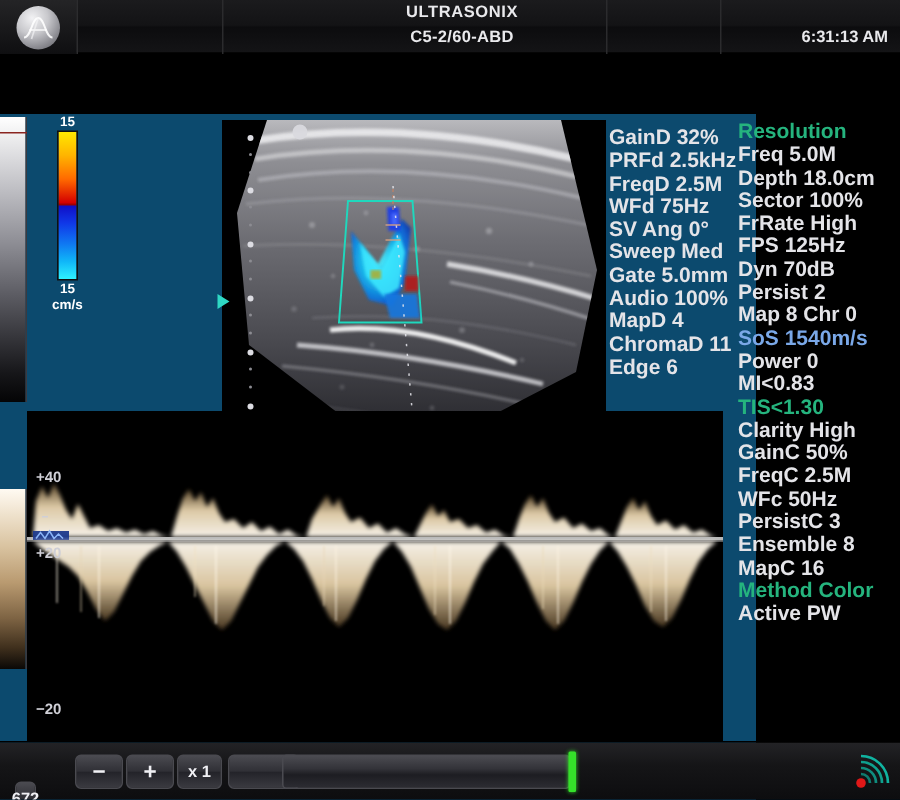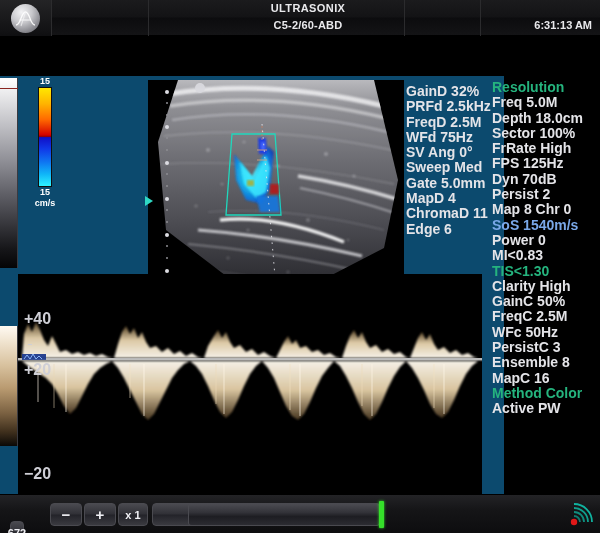--- a/index.html
+++ b/index.html
@@ -140,21 +140,21 @@
   .time-tick.sm { width: 2px; height: 2px; top: 5px; background: #6b6b70; }
 
   
   #spectral {
     position: absolute; left: 18px; top: 198px; width: 464px; height: 220px;
     overflow: hidden;
   }
   #spectral svg { display: block; }
 
   .scale-label {
-    position: absolute; font-size: 16px; font-weight: bold;
+    position: absolute; font-size: 10px; font-weight: bold;
     color: #cfcfd6; line-height: 12px; white-space: nowrap;
   }
   #scale-tickmark {
     position: absolute; left: 28px; top: 268px; width: 4px; height: 1px; background: #cfcfd6;
   }
 
   
   #footer {
     position: absolute; left: 0; bottom: 0; width: 600px; height: 39px;
     background: linear-gradient(to bottom, #232326 0%, #151517 40%, #0d0d0f 100%);
@@ -339,20 +339,21 @@
     <div id="depth-caret"></div>
 
     <div id="param-left">
       <div class="param-line">GainD 32%</div>
       <div class="param-line">PRFd 2.5kHz</div>
       <div class="param-line">FreqD 2.5M</div>
       <div class="param-line">WFd 75Hz</div>
       <div class="param-line">SV Ang 0°</div>
       <div class="param-line">Sweep Med</div>
       <div class="param-line">Gate 5.0mm</div>
+      <div class="param-line">Audio 100%</div>
       <div class="param-line">MapD 4</div>
       <div class="param-line">ChromaD 11</div>
       <div class="param-line">Edge 6</div>
     </div>
 
     <div id="param-right">
       <div class="param-line green">Resolution</div>
       <div class="param-line">Freq 5.0M</div>
       <div class="param-line">Depth 18.0cm</div>
       <div class="param-line">Sector 100%</div>

